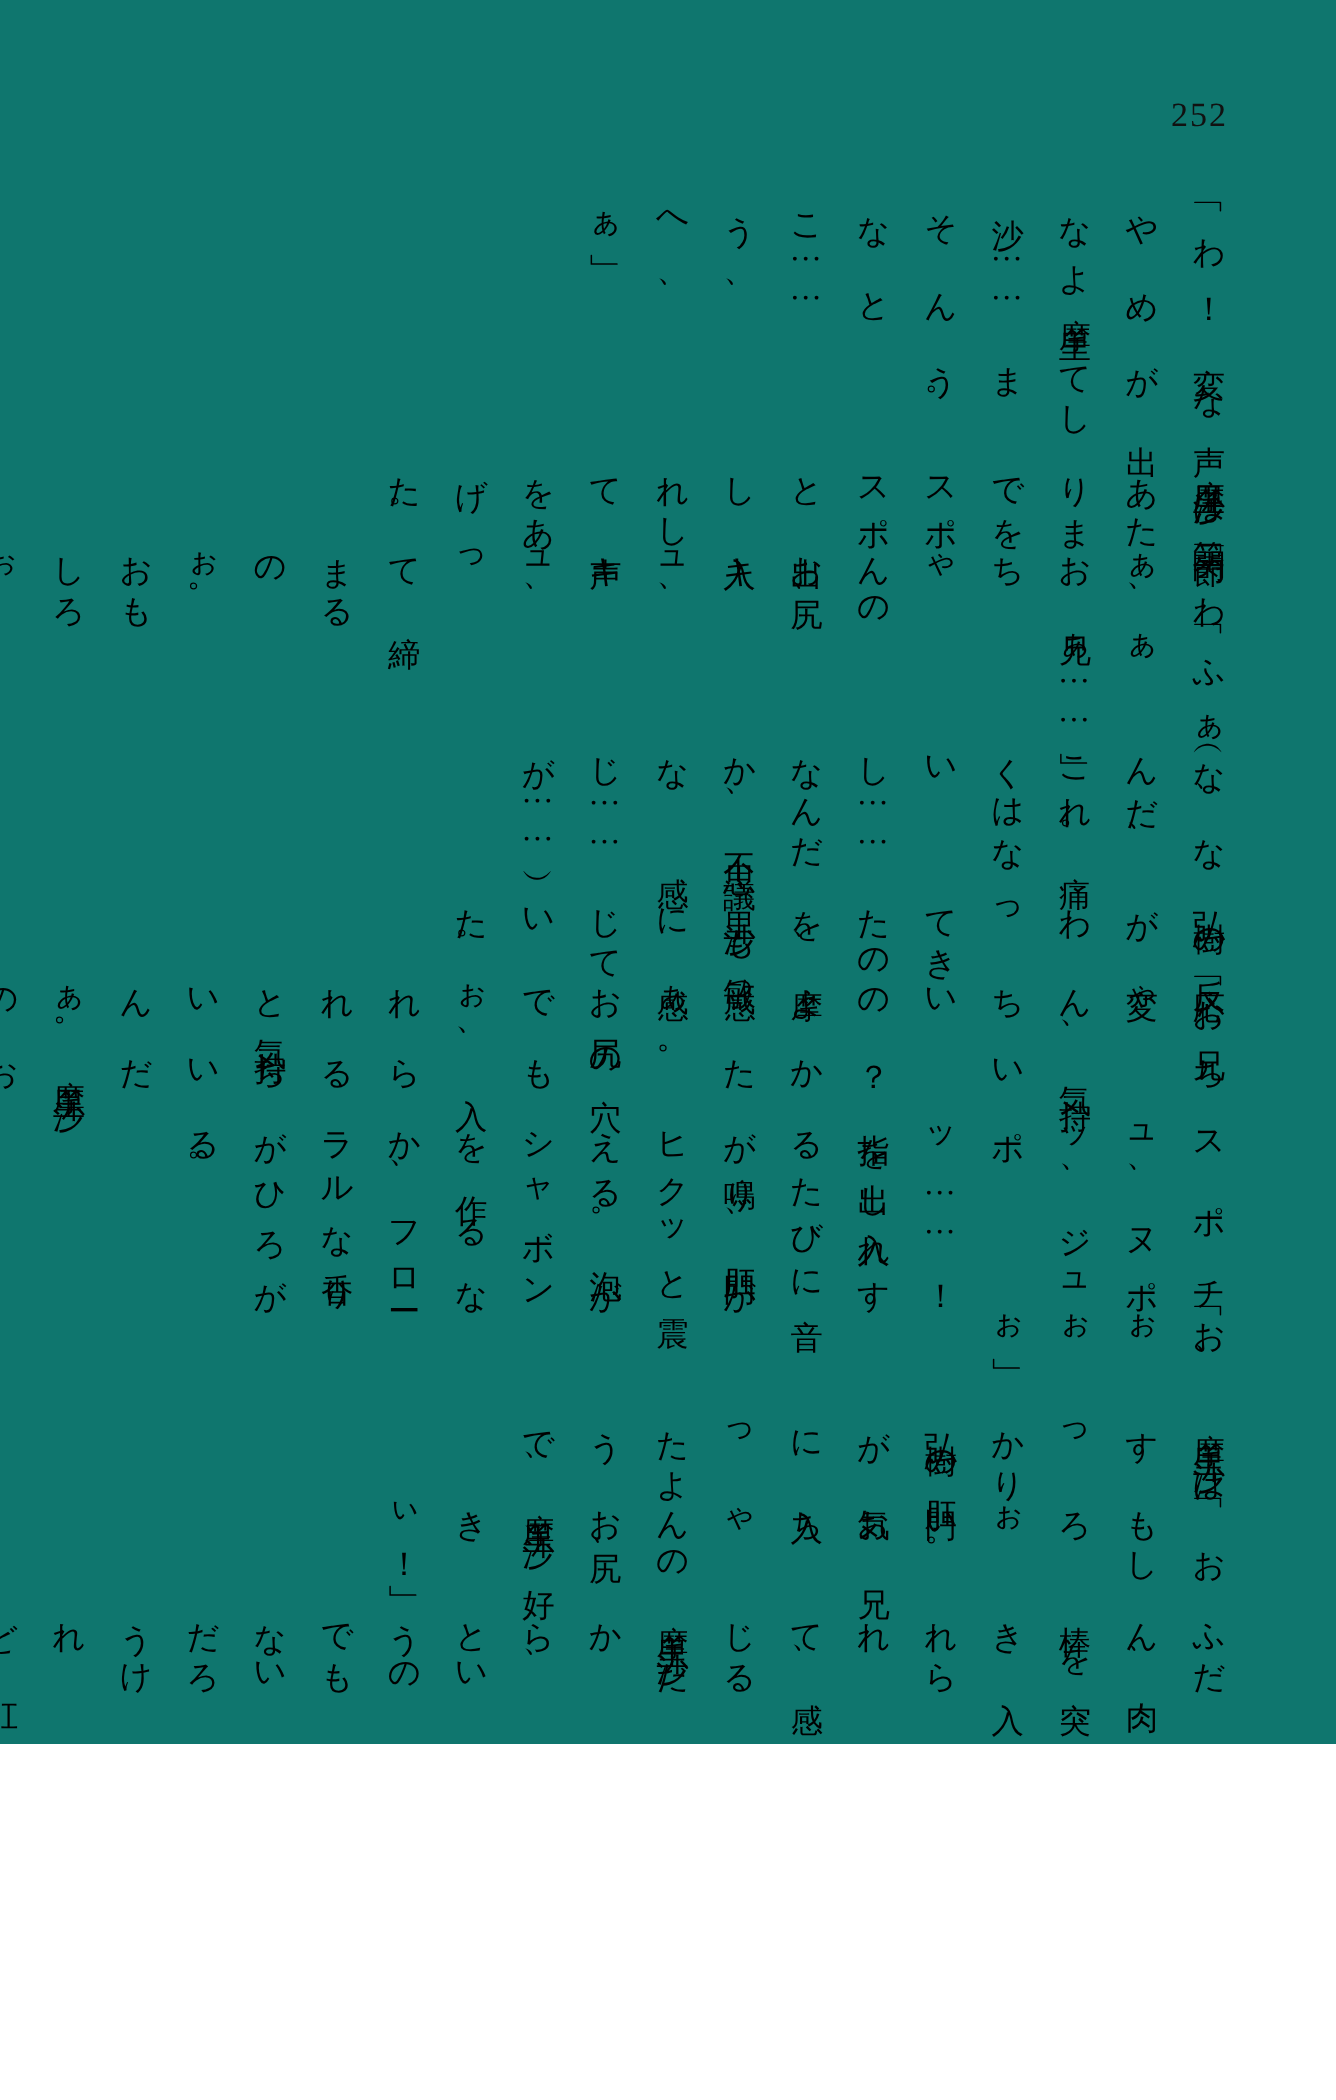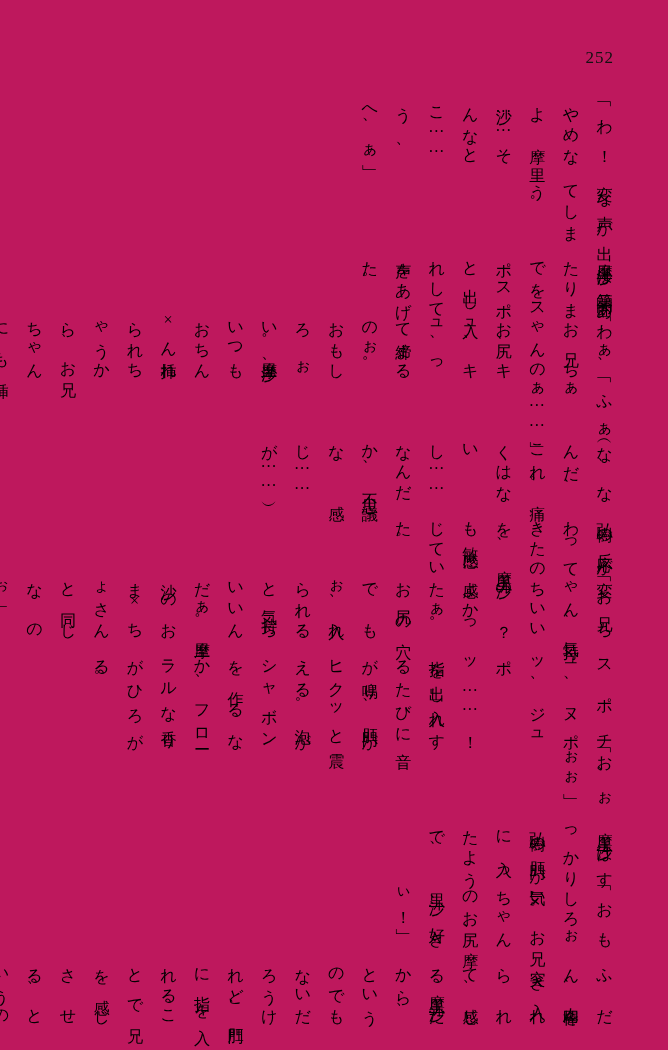--- a/index.html
+++ b/index.html
@@ -10,23 +10,23 @@
   body {
     width: 668px;
     height: 1050px;
     overflow: hidden;
     font-family: "Liberation Serif", "DejaVu Serif", serif;
     color: #000000;
   }
   .page {
     position: relative;
     width: 668px;
-    height: 1050px;
+    height: 872px;
     box-sizing: border-box;
-    background: #be185d;
+    background: #0f766e;
   }
   .page-number {
     position: absolute;
     top: 48px;
     right: 54px;
     font-size: 17px;
     letter-spacing: 1px;
     font-family: "Liberation Serif", "DejaVu Serif", serif;
     color: #111;
   }

